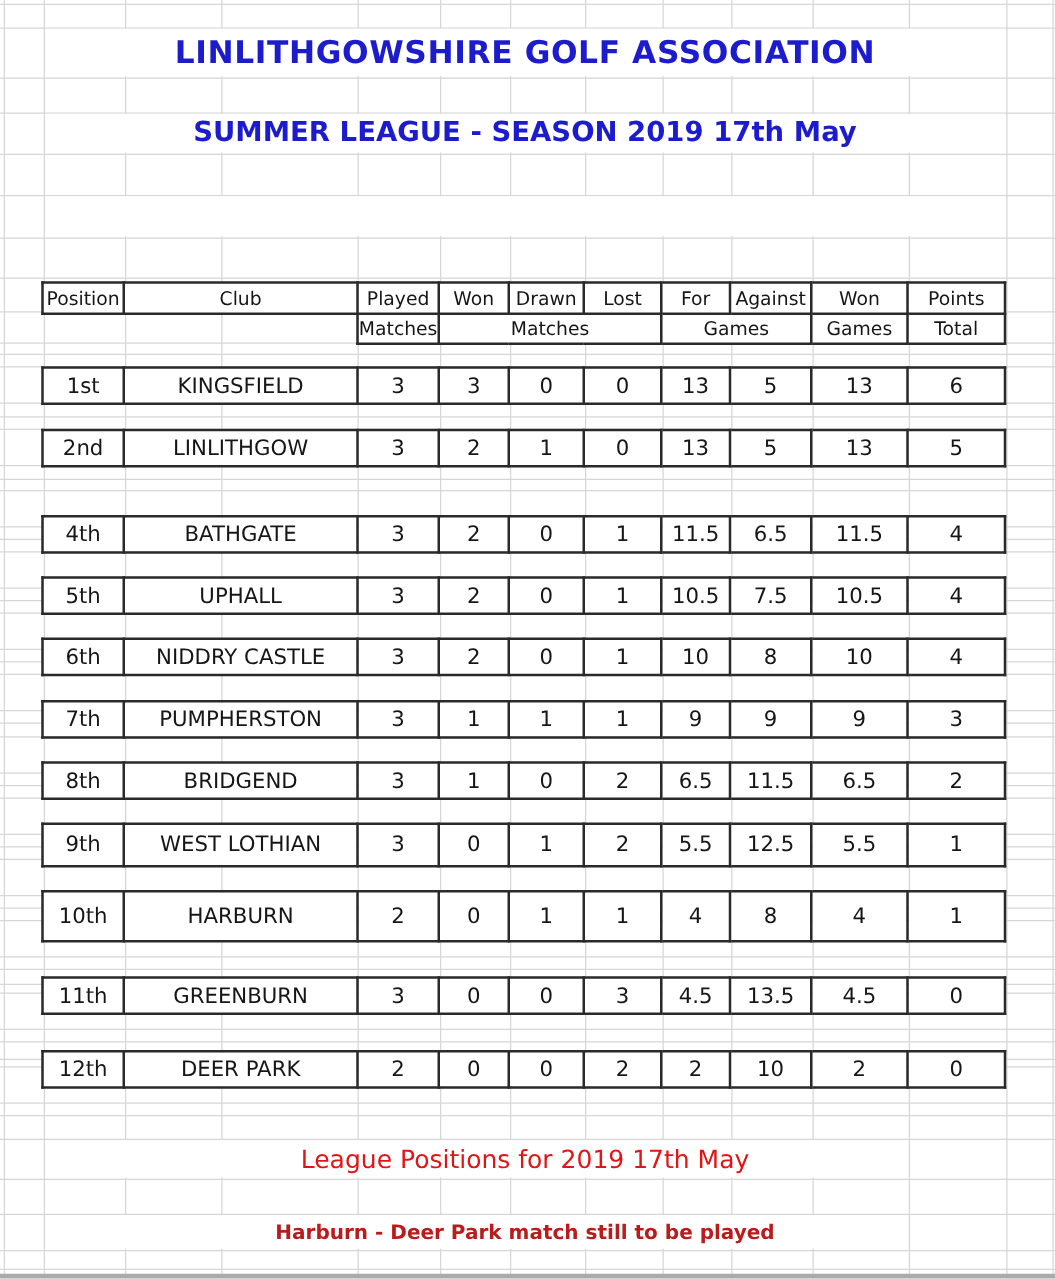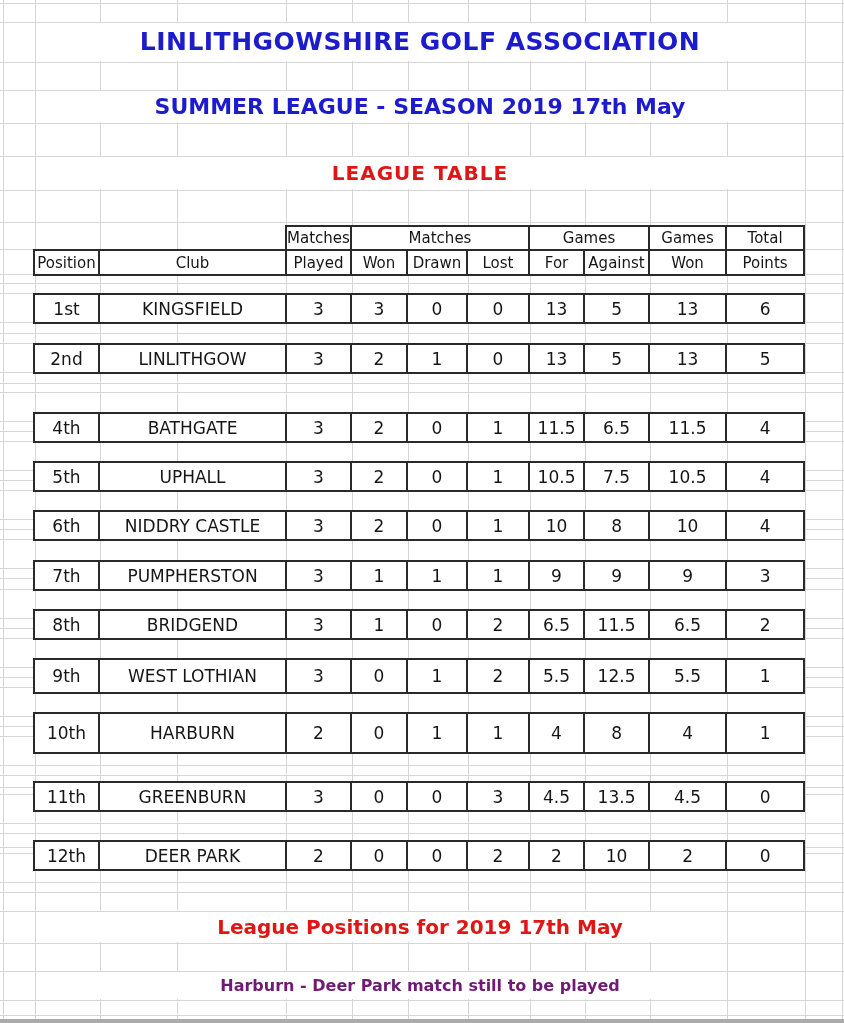--- a/index.html
+++ b/index.html
@@ -16,22 +16,22 @@
   
   .band { position:absolute; background:#ffffff; z-index:2; }
   
   .sheet-text {
     position:absolute; left:35px; width:770px; z-index:3;
     text-align:center; white-space:nowrap;
   }
   .title1 { top:23px;  height:38px; line-height:38px; font-size:25px; font-weight:bold; letter-spacing:0.5px; color:#1c1ccd; }
   .title2 { top:91px;  height:31px; line-height:31px; font-size:22px; font-weight:bold; color:#1c1ccd; }
   .title3 { top:157px; height:32px; line-height:32px; font-size:20px; font-weight:bold; letter-spacing:1px; color:#e01515; }
-  .footer-red   { top:912px; height:30px; line-height:30px; font-size:20px; font-weight:bold; color:#e01515;text-align:center; }
-  .footer-black { top:972px; height:27px; line-height:27px; font-size:16px; font-weight:bold; color:#701a75; }
+  .footer-red   { top:912px; height:30px; line-height:30px; font-size:20px; font-weight:normal; color:#e01515;text-align:center; }
+  .footer-black { top:972px; height:27px; line-height:27px; font-size:16px; font-weight:bold; color:#b91c1c; }
   
   #league-table {
     position:absolute; left:33px; top:225px; z-index:4;
     border-collapse:collapse; table-layout:fixed; width:772px;
     background:transparent;
   }
   #league-table td {
     padding:0; text-align:center; vertical-align:middle;
     overflow:hidden; white-space:nowrap;
   }
@@ -120,57 +120,56 @@
   <div id="band-layer">
       <div class="band" style="left: 36px; top: 23px; width: 768px; height: 38px;"></div>
       <div class="band" style="left: 36px; top: 91px; width: 768px; height: 31px;"></div>
       <div class="band" style="left: 36px; top: 157px; width: 768px; height: 32px;"></div>
       <div class="band" style="left: 36px; top: 912px; width: 690px; height: 30px;"></div>
       <div class="band" style="left: 36px; top: 972px; width: 690px; height: 27px;"></div>
     </div>
 
   <div class="sheet-text title1" style="color: rgb(28, 28, 205);">LINLITHGOWSHIRE GOLF ASSOCIATION</div>
   <div class="sheet-text title2" style="color: rgb(28, 28, 205);">SUMMER LEAGUE - SEASON 2019 17th May</div>
-  <div class="sheet-text title3" style="color: rgb(224, 21, 21);">LEAGUE TABLE</div>
 
   <table id="league-table">
       <colgroup>
         <col style="width: 65px;">
         <col style="width: 187px;">
         <col style="width: 65px;">
         <col style="width: 56px;">
         <col style="width: 60px;">
         <col style="width: 62px;">
         <col style="width: 55px;">
         <col style="width: 65px;">
         <col style="width: 77px;">
         <col style="width: 78px;">
       </colgroup>
       <tbody>
-        <tr class="hdr" style="height: 24px;">
-          <td class="nob"></td>
-          <td class="nob"></td>
-          <td class="b" colspan="1">Matches</td>
-          <td class="b" colspan="3">Matches</td>
-          <td class="b" colspan="2">Games</td>
-          <td class="b" colspan="1">Games</td>
-          <td class="b" colspan="1">Total</td>
-        </tr>
         <tr class="hdr" style="height: 25px;">
           <td class="b">Position</td>
           <td class="b">Club</td>
           <td class="b">Played</td>
           <td class="b">Won</td>
           <td class="b">Drawn</td>
           <td class="b">Lost</td>
           <td class="b">For</td>
           <td class="b">Against</td>
           <td class="b">Won</td>
           <td class="b">Points</td>
         </tr>
+        <tr class="hdr" style="height: 24px;">
+          <td class="nob"></td>
+          <td class="nob"></td>
+          <td class="b" colspan="1">Matches</td>
+          <td class="b" colspan="3">Matches</td>
+          <td class="b" colspan="2">Games</td>
+          <td class="b" colspan="1">Games</td>
+          <td class="b" colspan="1">Total</td>
+        </tr>
         <tr style="height: 19px;">
           <td class="nob" colspan="10"></td>
         </tr>
         <tr class="data" style="height: 29px;">
           <td class="b">1st</td>
           <td class="b">KINGSFIELD</td>
           <td class="b">3</td>
           <td class="b">3</td>
           <td class="b">0</td>
           <td class="b">0</td>

